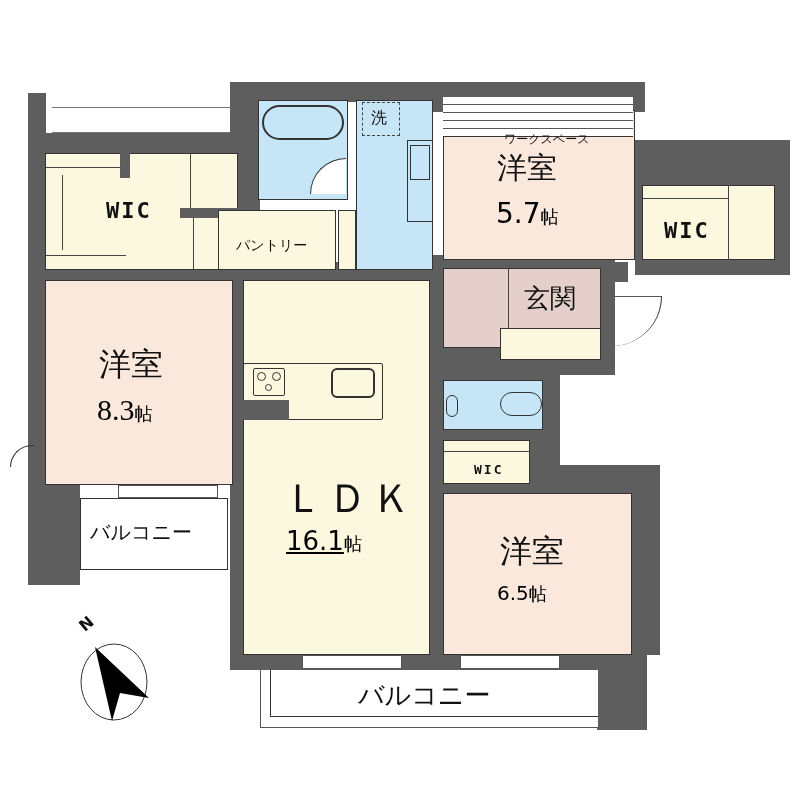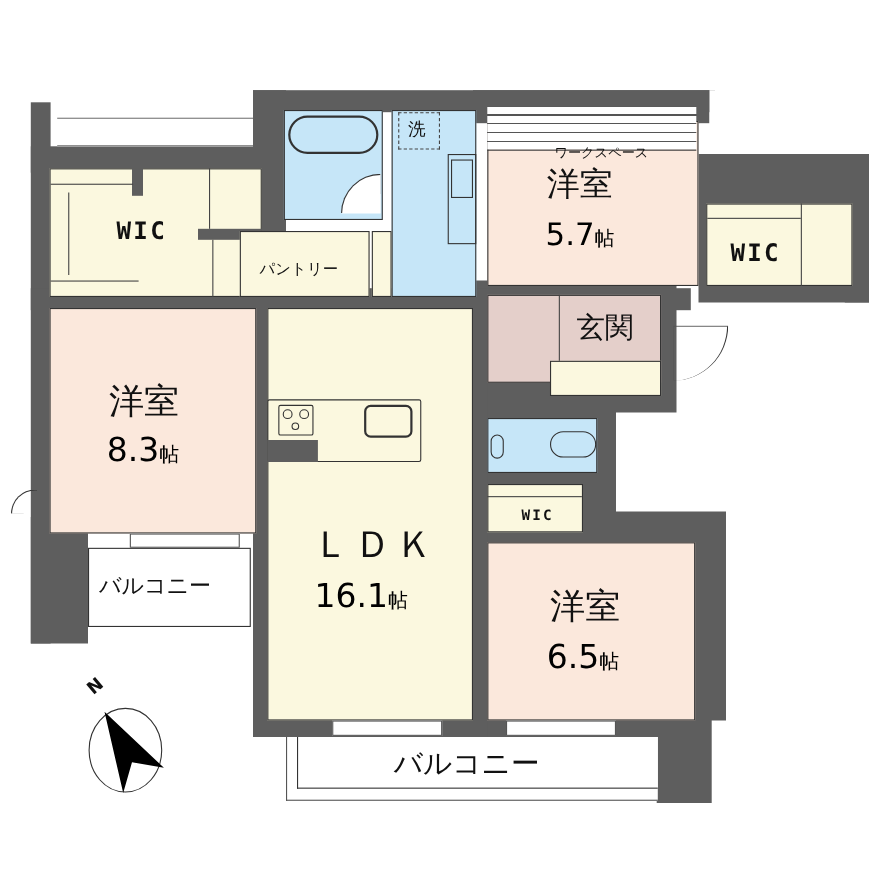--- a/index.html
+++ b/index.html
@@ -90,46 +90,46 @@
 <div class="abs room blue" style="left:443px;top:380px;width:100px;height:50px;"></div>
 <div class="abs" style="left:500px;top:392px;width:42px;height:24px;border:1px solid #333;border-radius:12px;"></div>
 <div class="abs" style="left:446px;top:395px;width:12px;height:22px;border:1px solid #333;border-radius:6px;"></div>
 
 <div class="abs room cream" style="left:443px;top:440px;width:87px;height:44px;"></div>
 <div class="line" style="left:443px;top:451px;width:86px;height:1px;"></div>
 <div class="label wic" style="left:474px;top:463px;font-size:13px;">WIC</div>
 
 <div class="abs room pink" style="left:45px;top:280px;width:188px;height:205px;"></div>
 <div class="label mid" style="left:99px;top:348px;font-size:32px;">洋室</div>
-<div class="abs" style="left:97px;top:395px;line-height:1;">
+<div class="abs" style="left:97px;top:395px;line-height:1;font-family:Liberation Serif, serif;">
   <span style="font-size:30px;">8.3</span><span style="font-size:18px;">帖</span>
 </div>
 <div class="abs" style="left:10px;top:445px;width:24px;height:22px;border-top:1px solid #333;border-left:1px solid #333;border-top-left-radius:24px;"></div>
 
 <div class="abs white" style="left:80px;top:498px;width:148px;height:72px;border:1px solid #333;"></div>
 <div class="label" style="left:90px;top:522px;font-size:20px;">バルコニー</div>
 
 <div class="abs room cream" style="left:243px;top:280px;width:187px;height:375px;"></div>
 <div class="abs" style="left:243px;top:363px;width:140px;height:57px;border:1px solid #333;border-radius:2px;background:#fbf8df;"></div>
 <div class="abs wall" style="left:243px;top:400px;width:46px;height:20px;"></div>
 <div class="abs" style="left:253px;top:368px;width:32px;height:28px;border:1px solid #333;border-radius:2px;">
   <div class="abs" style="left:3px;top:3px;width:9px;height:9px;border:1px solid #333;border-radius:50%;"></div>
   <div class="abs" style="left:18px;top:3px;width:9px;height:9px;border:1px solid #333;border-radius:50%;"></div>
   <div class="abs" style="left:11px;top:15px;width:7px;height:7px;border:1px solid #333;border-radius:50%;"></div>
 </div>
 <div class="abs" style="left:331px;top:368px;width:44px;height:30px;border:2px double #333;border-radius:6px;"></div>
-<div class="label" style="left:284px;top:478px;font-size:34px;letter-spacing:4px;">ＬＤＫ</div>
+<div class="label" style="left:284px;top:478px;font-size:40px;letter-spacing:4px;">ＬＤＫ</div>
 <div class="abs" style="left:286px;top:528px;line-height:1;">
-  <span style="font-size:30px;">16.1</span><span style="font-size:18px;">帖</span>
+  <span style="font-size:26px;text-decoration:underline;">16.1</span><span style="font-size:18px;">帖</span>
 </div>
 
 <div class="abs room pink" style="left:443px;top:493px;width:189px;height:162px;"></div>
 <div class="label mid" style="left:500px;top:535px;font-size:32px;">洋室</div>
 <div class="abs" style="left:497px;top:583px;line-height:1;">
-  <span style="font-size:30px;">6.5</span><span style="font-size:18px;">帖</span>
+  <span style="font-size:20px;">6.5</span><span style="font-size:18px;">帖</span>
 </div>
 
 <div class="abs win" style="left:302px;top:655px;width:100px;height:14px;"></div>
 <div class="abs win" style="left:460px;top:655px;width:100px;height:14px;"></div>
 <div class="abs win" style="left:118px;top:485px;width:100px;height:13px;"></div>
 
 <div class="abs white" style="left:260px;top:670px;width:338px;height:58px;border-left:1px solid #555;border-bottom:1px solid #555;"></div>
 <div class="abs white" style="left:270px;top:670px;width:328px;height:47px;border-left:1px solid #333;border-bottom:1px solid #333;"></div>
 <div class="label" style="left:358px;top:682px;font-size:26px;">バルコニー</div>
 

